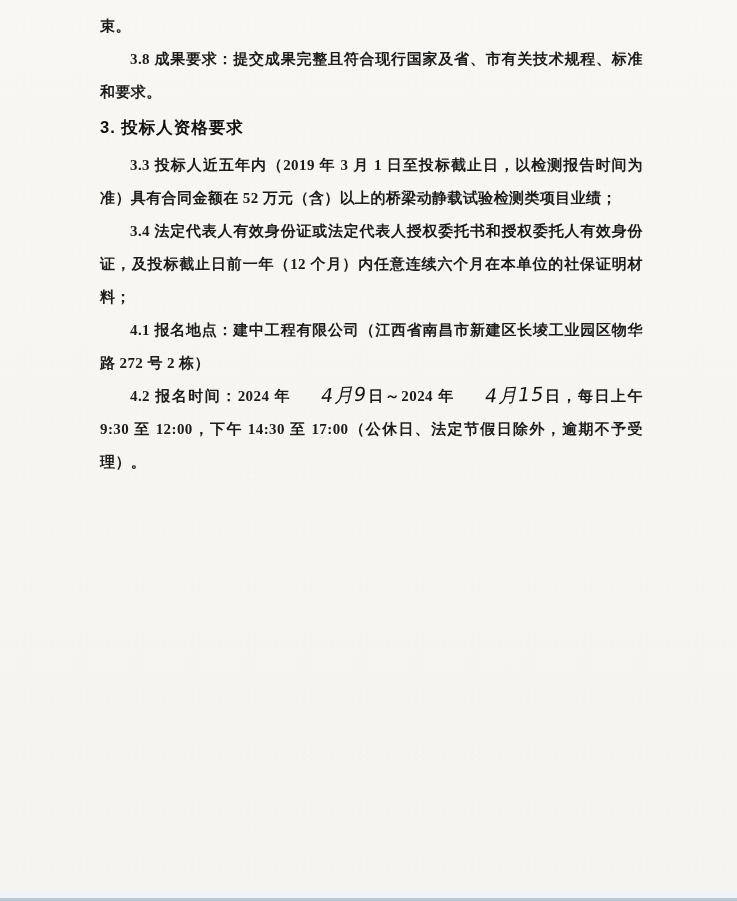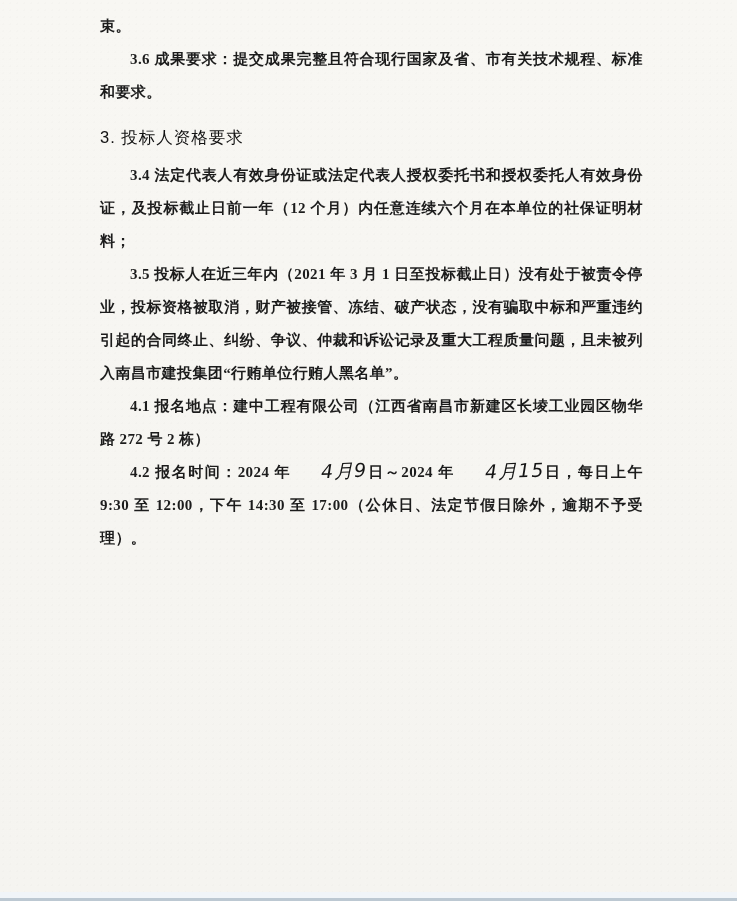--- a/index.html
+++ b/index.html
@@ -21,23 +21,23 @@
   .body-par{
     margin:0;
     font-size:15px;
     font-weight:600;
     line-height:33px;
     text-align:justify;
     letter-spacing:0.4px;
   }
   .indent{text-indent:2em;}
   .heading{
-    margin:13px 0 7px 0;
+    margin:3px 0 7px 0;
     font-family:"Liberation Sans","DejaVu Sans",sans-serif;
-    font-weight:400;
+    font-weight:700;
     font-size:16.5px;
     line-height:30px;
     letter-spacing:1px;
     color:#111;
   }
   .heading-4{margin-top:15px;margin-bottom:9px;}
   .hw{
     display:inline-block;
     font-family:"DejaVu Sans","Liberation Sans",sans-serif;
     font-style:italic;
@@ -56,30 +56,30 @@
     border-bottom:3px solid #bcc8d2;
   }
 </style>
 </head>
 <body>
 
 <div class="page">
 
   <p class="body-par">束。</p>
 
-  <p class="body-par indent">3.6 成果要求：提交成果完整且符合现行国家及省、市有关技术规程、标准和要求。</p>
+  <p class="body-par indent">3.8 成果要求：提交成果完整且符合现行国家及省、市有关技术规程、标准和要求。</p>
 
   <h3 class="heading">3. 投标人资格要求</h3>
 
 
 
+  <p class="body-par indent">3.3 投标人近五年内（2019 年 3 月 1 日至投标截止日，以检测报告时间为准）具有合同金额在 52 万元（含）以上的桥梁动静载试验检测类项目业绩；</p>
 
   <p class="body-par indent">3.4 法定代表人有效身份证或法定代表人授权委托书和授权委托人有效身份证，及投标截止日前一年（12 个月）内任意连续六个月在本单位的社保证明材料；</p>
 
-  <p class="body-par indent">3.5 投标人在近三年内（2021 年 3 月 1 日至投标截止日）没有处于被责令停业，投标资格被取消，财产被接管、冻结、破产状态，没有骗取中标和严重违约引起的合同终止、纠纷、争议、仲裁和诉讼记录及重大工程质量问题，且未被列入南昌市建投集团“行贿单位行贿人黑名单”。</p>
 
 
 
   <p class="body-par indent">4.1 报名地点：建中工程有限公司（江西省南昌市新建区长堎工业园区物华路 272 号 2 栋）</p>
 
   <p class="body-par indent">
     <span>4.2 报名时间：2024 年</span><span class="hw">4月9</span><span>日～2024 年</span><span class="hw">4月15</span><span>日，每日上午 9:30 至 12:00，下午 14:30 至 17:00（公休日、法定节假日除外，逾期不予受理）。</span>
   </p>
 
   <div class="scan-bottom-edge"></div>

